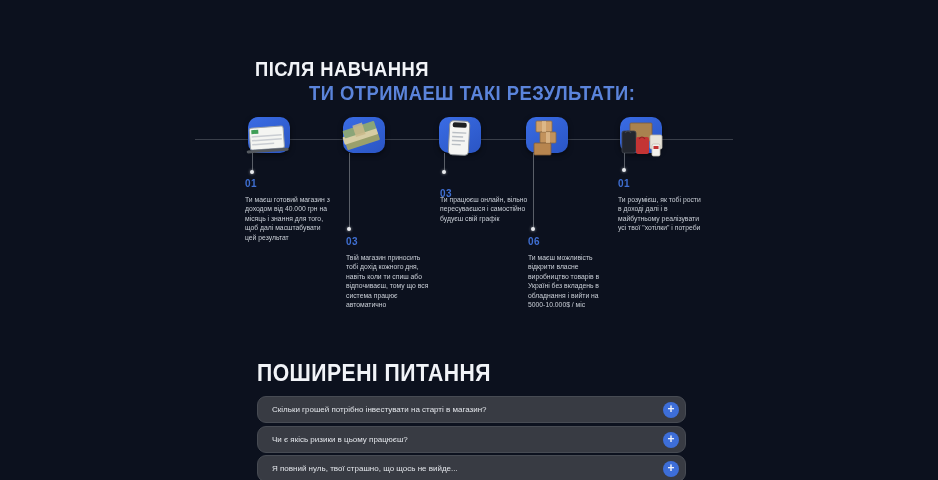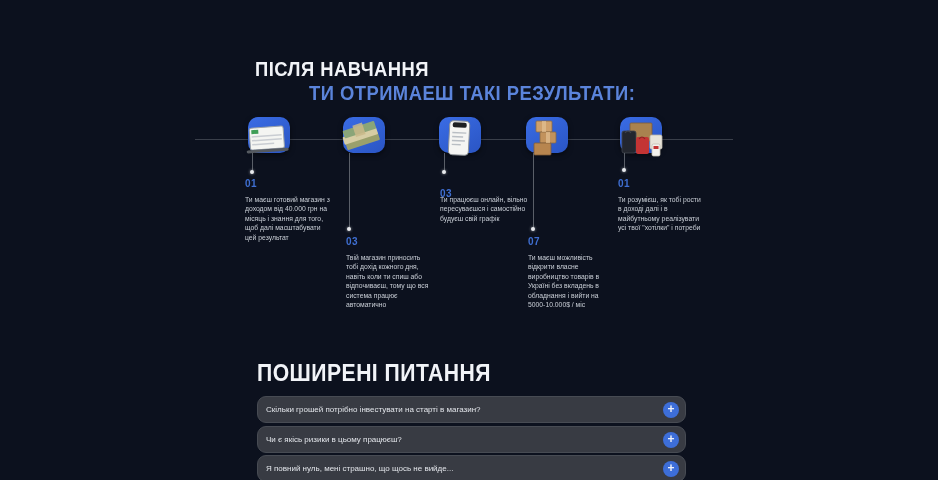--- a/index.html
+++ b/index.html
@@ -21,21 +21,21 @@
   .dot{position:absolute;width:4px;height:4px;border-radius:50%;background:#e8eaee;
        box-shadow:0 0 3px rgba(255,255,255,.6);}
   .step-num{position:absolute;font-size:10px;font-weight:bold;color:#3f6fd2;letter-spacing:.5px;}
   .step-text{position:absolute;width:88px;font-size:6.8px;line-height:1.38;color:#c9ced6;}
   
   .faq-title{position:absolute;left:257px;top:360px;font-size:23px;font-weight:bold;color:#f2f4f8;
              letter-spacing:.5px;transform:scaleX(.92);transform-origin:left;text-transform:uppercase;}
   .faq-row{position:absolute;left:257px;width:429px;height:27px;background:#383b43;
            border:1px solid #474b53;border-radius:9px;box-sizing:border-box;
            display:flex;align-items:center;cursor:pointer;}
-  .faq-q{margin-left:8px;font-size:8px;color:#e2e5ea;}
+  .faq-q{margin-left:14px;font-size:8px;color:#e2e5ea;}
   .plus-btn{position:absolute;right:6px;top:50%;transform:translateY(-50%);width:16px;height:16px;
             border-radius:50%;background:#3d6ed8;display:flex;align-items:center;justify-content:center;}
   .plus-btn span{color:#eef2fa;font-size:12px;line-height:12px;font-weight:bold;margin-top:-1px;}
 </style>
 </head>
 <body>
 
 <div class="page">
 
   <div class="h-line1">ПІСЛЯ НАВЧАННЯ</div>
@@ -116,40 +116,40 @@
 
   <div class="step-num" style="left:245px;top:178px">01</div>
   <div class="step-text" style="left:245px;top:195px">Ти маєш готовий магазин з доходом від 40.000 грн на місяць і знання для того, щоб далі масштабувати цей результат</div>
 
   <div class="step-num" style="left:346px;top:236px">03</div>
   <div class="step-text" style="left:346px;top:253px">Твій магазин приносить тобі дохід кожного дня, навіть коли ти спиш або відпочиваєш, тому що вся система працює автоматично</div>
 
   <div class="step-num" style="left:440px;top:188px">03</div>
   <div class="step-text" style="left:440px;top:195px">Ти працюєш онлайн, вільно пересуваєшся і самостійно будуєш свій графік</div>
 
-  <div class="step-num" style="left:528px;top:236px">07</div>
+  <div class="step-num" style="left:528px;top:236px">06</div>
   <div class="step-text" style="left:528px;top:253px">Ти маєш можливість відкрити власне виробництво товарів в Україні без вкладень в обладнання і вийти на 5000-10.000$ / міс</div>
 
   <div class="step-num" style="left:618px;top:178px">01</div>
   <div class="step-text" style="left:618px;top:195px">Ти розумієш, як тобі рости в доході далі і в майбутньому реалізувати усі твої "хотілки" і потреби</div>
 
   <div class="faq-title">ПОШИРЕНІ ПИТАННЯ</div>
 
   <div class="faq-row" style="top:396px">
     <span class="faq-q">Скільки грошей потрібно інвестувати на старті в магазин?</span>
     <span class="plus-btn">
         <span>+</span>
       </span>
   </div>
   <div class="faq-row" style="top:426px">
     <span class="faq-q">Чи є якісь ризики в цьому працюєш?</span>
     <span class="plus-btn">
         <span>+</span>
       </span>
   </div>
   <div class="faq-row" style="top:455px">
-    <span class="faq-q">Я повний нуль, мені страшно, що щось не вийде...</span>
+    <span class="faq-q">Я повний нуль, твої страшно, що щось не вийде...</span>
     <span class="plus-btn">
         <span>+</span>
       </span>
   </div>
 
 </div>
 
 </body></html>

